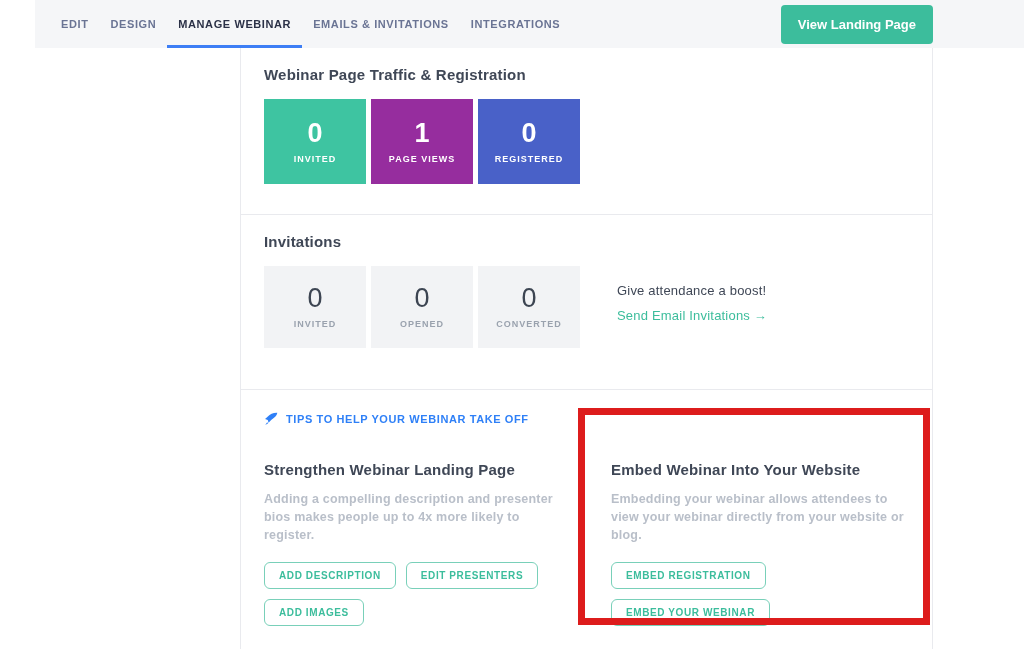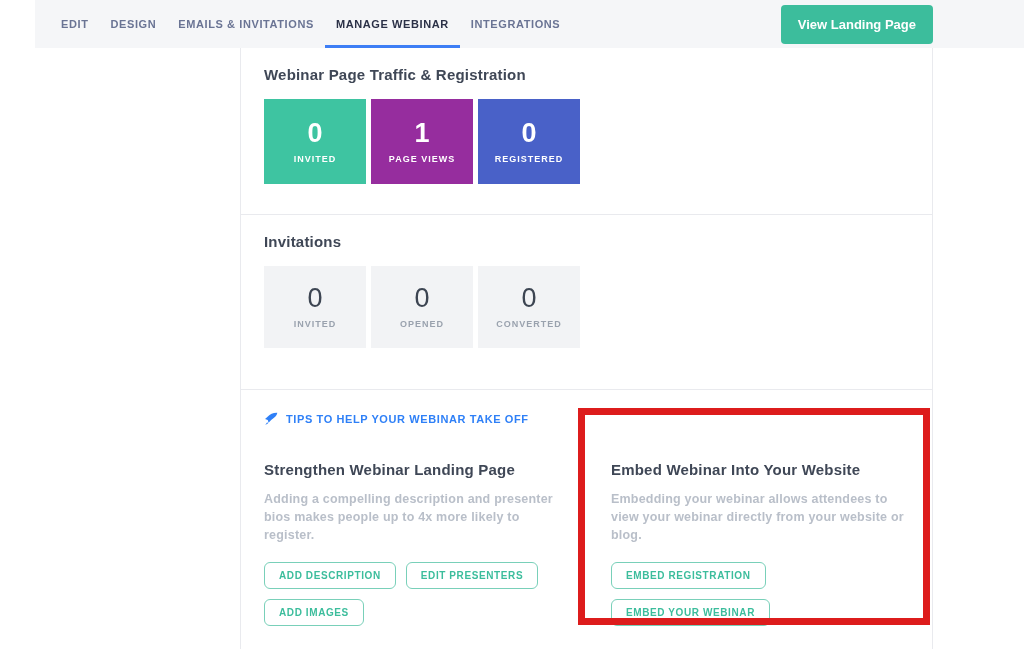--- a/index.html
+++ b/index.html
@@ -67,22 +67,22 @@
 </style>
 </head>
 <body>
 
 <div class="page">
 
   <header class="nav">
     <nav class="tabs">
       <div class="tab">EDIT</div>
       <div class="tab">DESIGN</div>
+      <div class="tab active">MANAGE WEBINAR</div>
       <div class="tab">EMAILS &amp; INVITATIONS</div>
-      <div class="tab active">MANAGE WEBINAR</div>
       <div class="tab">INTEGRATIONS</div>
     </nav>
     <button class="btn-primary">View Landing Page</button>
   </header>
 
   <main class="content">
 
     <section class="sec sec-traffic">
       <h2 class="sec-title">Webinar Page Traffic &amp; Registration</h2>
       <div class="tiles">
@@ -111,20 +111,24 @@
           </div>
           <div class="tile tile-gray">
             <div class="tile-value">0</div>
             <div class="tile-label">OPENED</div>
           </div>
           <div class="tile tile-gray">
             <div class="tile-value">0</div>
             <div class="tile-label">CONVERTED</div>
           </div>
         </div>
+        <div class="boost">
+          <div class="boost-text">Give attendance a boost!</div>
+          <a class="boost-link">Send Email Invitations →</a>
+        </div>
       </div>
     </section>
 
     <section class="sec sec-tips">
       <div class="tips-header">
         <span style="display:inline-flex;">
           <svg width="14" height="14" viewBox="0 0 16 16">
             <path fill="#2f80f7" d="M15.2.8c-4.6-.2-8.3 1.5-10.8 4.4L1.2 8.1l3.1 1 .9 3.1 3-3.1c2.9-2.5 6.1-3.7 7-8.3zM3.6 11.6l-2.1 3.2 3.3-2z"></path>
           </svg>
         </span>

